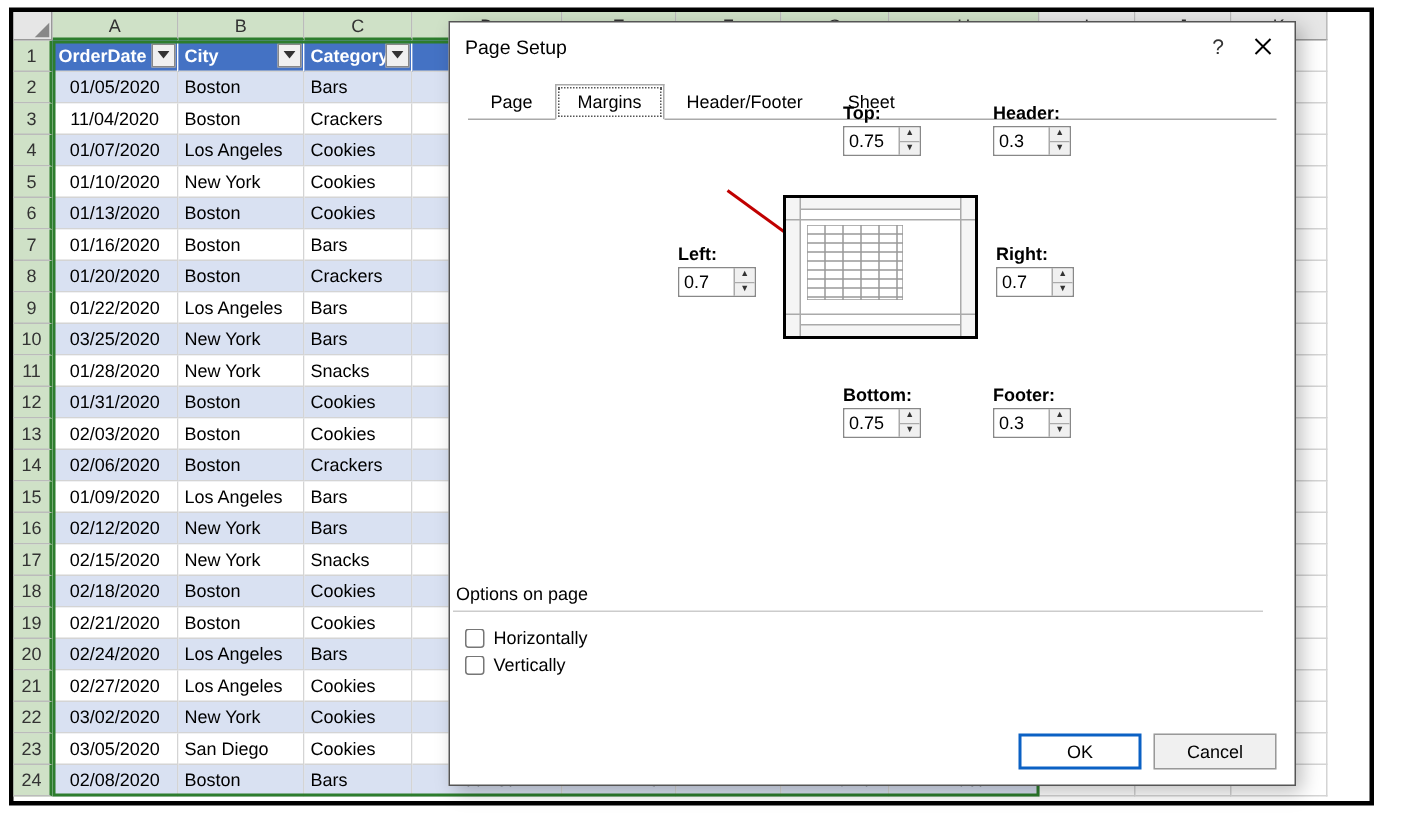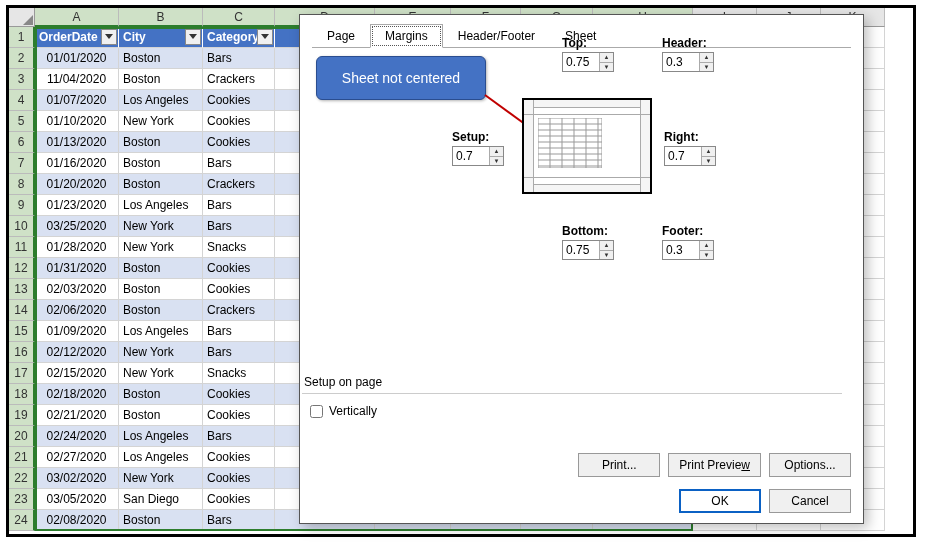--- a/index.html
+++ b/index.html
@@ -300,21 +300,21 @@
           <div class="cell header" style="width: 76px;"></div>
           <div class="cell header" style="width: 70px;"></div>
           <div class="cell header" style="width: 72px;"></div>
           <div class="cell header" style="width: 100px;"></div>
           <div class="cell" style="width: 64px;"></div>
           <div class="cell" style="width: 64px;"></div>
           <div class="cell" style="width: 64px;"></div>
         </div>
         <div class="row">
           <div class="rowhead sel">2</div>
-          <div class="cell stripe-a center" style="width: 84px;">01/01/2020</div>
+          <div class="cell stripe-a center" style="width: 84px;">01/05/2020</div>
           <div class="cell stripe-a" style="width: 84px;">Boston</div>
           <div class="cell stripe-a" style="width: 72px;">Bars</div>
           <div class="cell stripe-a center" style="width: 100px;"></div>
           <div class="cell stripe-a right" style="width: 76px;"></div>
           <div class="cell stripe-a right" style="width: 70px;"></div>
           <div class="cell stripe-a right" style="width: 72px;"></div>
           <div class="cell stripe-a center" style="width: 100px;"></div>
           <div class="cell" style="width: 64px;"></div>
           <div class="cell" style="width: 64px;"></div>
           <div class="cell" style="width: 64px;"></div>
@@ -398,21 +398,21 @@
           <div class="cell stripe-a right" style="width: 76px;"></div>
           <div class="cell stripe-a right" style="width: 70px;"></div>
           <div class="cell stripe-a right" style="width: 72px;"></div>
           <div class="cell stripe-a center" style="width: 100px;"></div>
           <div class="cell" style="width: 64px;"></div>
           <div class="cell" style="width: 64px;"></div>
           <div class="cell" style="width: 64px;"></div>
         </div>
         <div class="row">
           <div class="rowhead sel">9</div>
-          <div class="cell stripe-b center" style="width: 84px;">01/23/2020</div>
+          <div class="cell stripe-b center" style="width: 84px;">01/22/2020</div>
           <div class="cell stripe-b" style="width: 84px;">Los Angeles</div>
           <div class="cell stripe-b" style="width: 72px;">Bars</div>
           <div class="cell stripe-b center" style="width: 100px;"></div>
           <div class="cell stripe-b right" style="width: 76px;"></div>
           <div class="cell stripe-b right" style="width: 70px;"></div>
           <div class="cell stripe-b right" style="width: 72px;"></div>
           <div class="cell stripe-b center" style="width: 100px;"></div>
           <div class="cell" style="width: 64px;"></div>
           <div class="cell" style="width: 64px;"></div>
           <div class="cell" style="width: 64px;"></div>
@@ -625,34 +625,42 @@
           <div class="cell stripe-a center" style="width: 100px;">East</div>
           <div class="cell" style="width: 64px;"></div>
           <div class="cell" style="width: 64px;"></div>
           <div class="cell" style="width: 64px;"></div>
         </div>
       </div>
     <div class="selection-outline" id="seloutline" style="left: 26px; top: 19px; width: 658px; height: 504px;"></div>
   </div>
 
   <div class="dialog">
+    <div class="titlebar">
+      <span>Page Setup</span>
+      <span class="spacer"></span>
+      <span class="title-btn">?</span>
+      <span class="title-btn">
+        <svg width="12" height="12">
+            <line x1="1" y1="1" x2="11" y2="11" stroke="#000" stroke-width="1.3"></line>
+            <line x1="11" y1="1" x2="1" y2="11" stroke="#000" stroke-width="1.3"></line>
+          </svg>
+      </span>
+    </div>
 
     <div class="tabs" id="tabs">
         <div class="tab">Page</div>
         <div class="tab active">Margins</div>
         <div class="tab">Header/Footer</div>
         <div class="tab">Sheet</div>
       </div>
     <div class="tabline"></div>
 
     <div class="dialog-body">
 
-      <div class="callout">
-        <span>Sheet not centered</span>
-      </div>
       <svg class="arrow">
         <defs>
             <marker id="ah" markerWidth="8" markerHeight="8" refX="6" refY="3" orient="auto">
               <polygon points="0,0 7,3 0,6" fill="#c00000"></polygon>
             </marker>
           </defs>
         <line x1="5" y1="5" x2="64" y2="48" stroke="#c00000" stroke-width="2" marker-end="url(#ah)"></line>
       </svg>
 
       <div class="margin-field" style="left:262px; top:-12px;">
@@ -669,21 +677,21 @@
         <label>Header:</label>
         <div class="spinner">
           <input value="0.3" style="">
           <div class="spinbtns">
               <div>▲</div>
               <div>▼</div>
             </div>
         </div>
       </div>
       <div class="margin-field" style="left:152px; top:82px;">
-        <label>Setup:</label>
+        <label>Left:</label>
         <div class="spinner">
           <input value="0.7" style="">
           <div class="spinbtns">
               <div>▲</div>
               <div>▼</div>
             </div>
         </div>
       </div>
       <div class="margin-field" style="left:364px; top:82px;">
         <label>Right:</label>
@@ -739,33 +747,32 @@
                 <line x1="24" y1="0" x2="24" y2="50"></line>
               <line x1="36" y1="0" x2="36" y2="50"></line>
                 <line x1="48" y1="0" x2="48" y2="50"></line>
               <line x1="60" y1="0" x2="60" y2="50"></line>
             </g>
           </svg>
         </div>
       </div>
 
       <div class="center-section">
-        <div style="font-size:12px;padding:0 0 4px 2px;">Setup on page</div>
+        <div style="font-size:12px;padding:0 0 4px 2px;">Options on page</div>
         <hr class="center-hr">
         <div class="check-row">
           <input type="checkbox" style="">
+          <span>Horizontally</span>
+        </div>
+        <div class="check-row">
+          <input type="checkbox" style="">
           <span>Vertically</span>
         </div>
       </div>
     </div>
 
-    <div class="btn-row">
-      <button class="btn">Print...</button>
-      <button class="btn"><span>Print Previe</span><span class="und">w</span></button>
-      <button class="btn">Options...</button>
-    </div>
     <div class="btn-row2">
       <button class="btn primary">OK</button>
       <button class="btn">Cancel</button>
     </div>
   </div>
 
 </div>
 
 </body></html>

